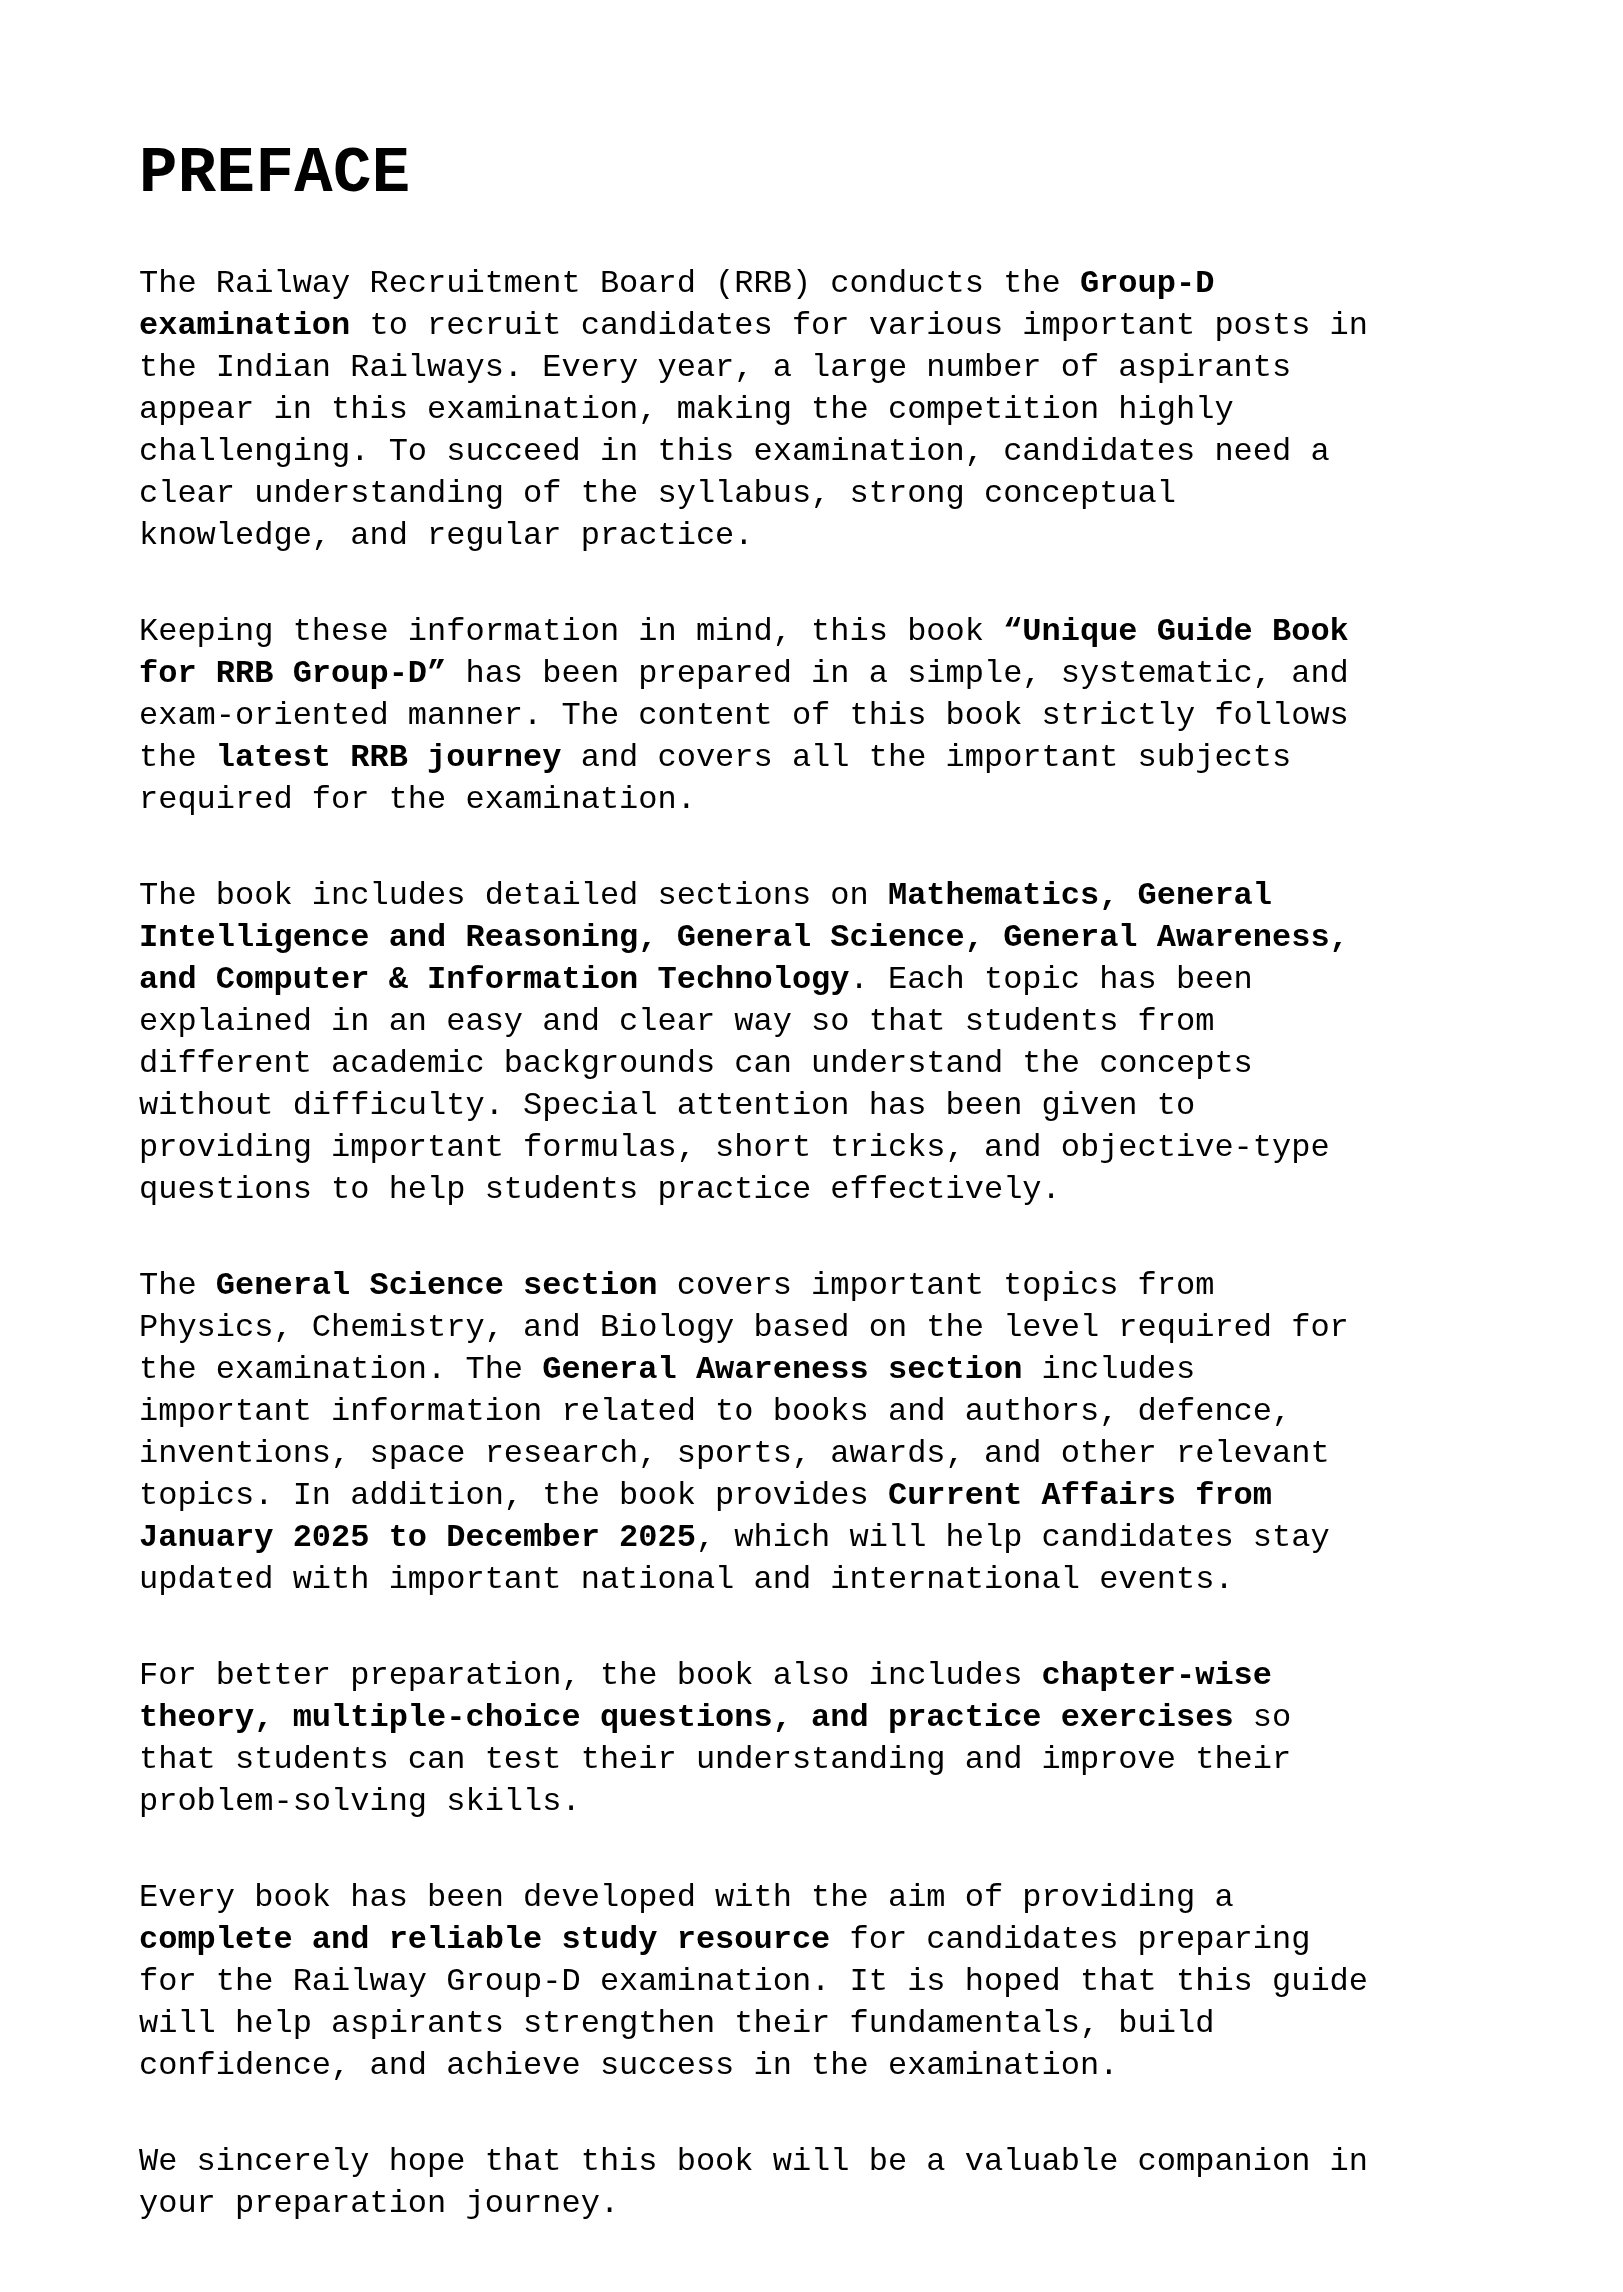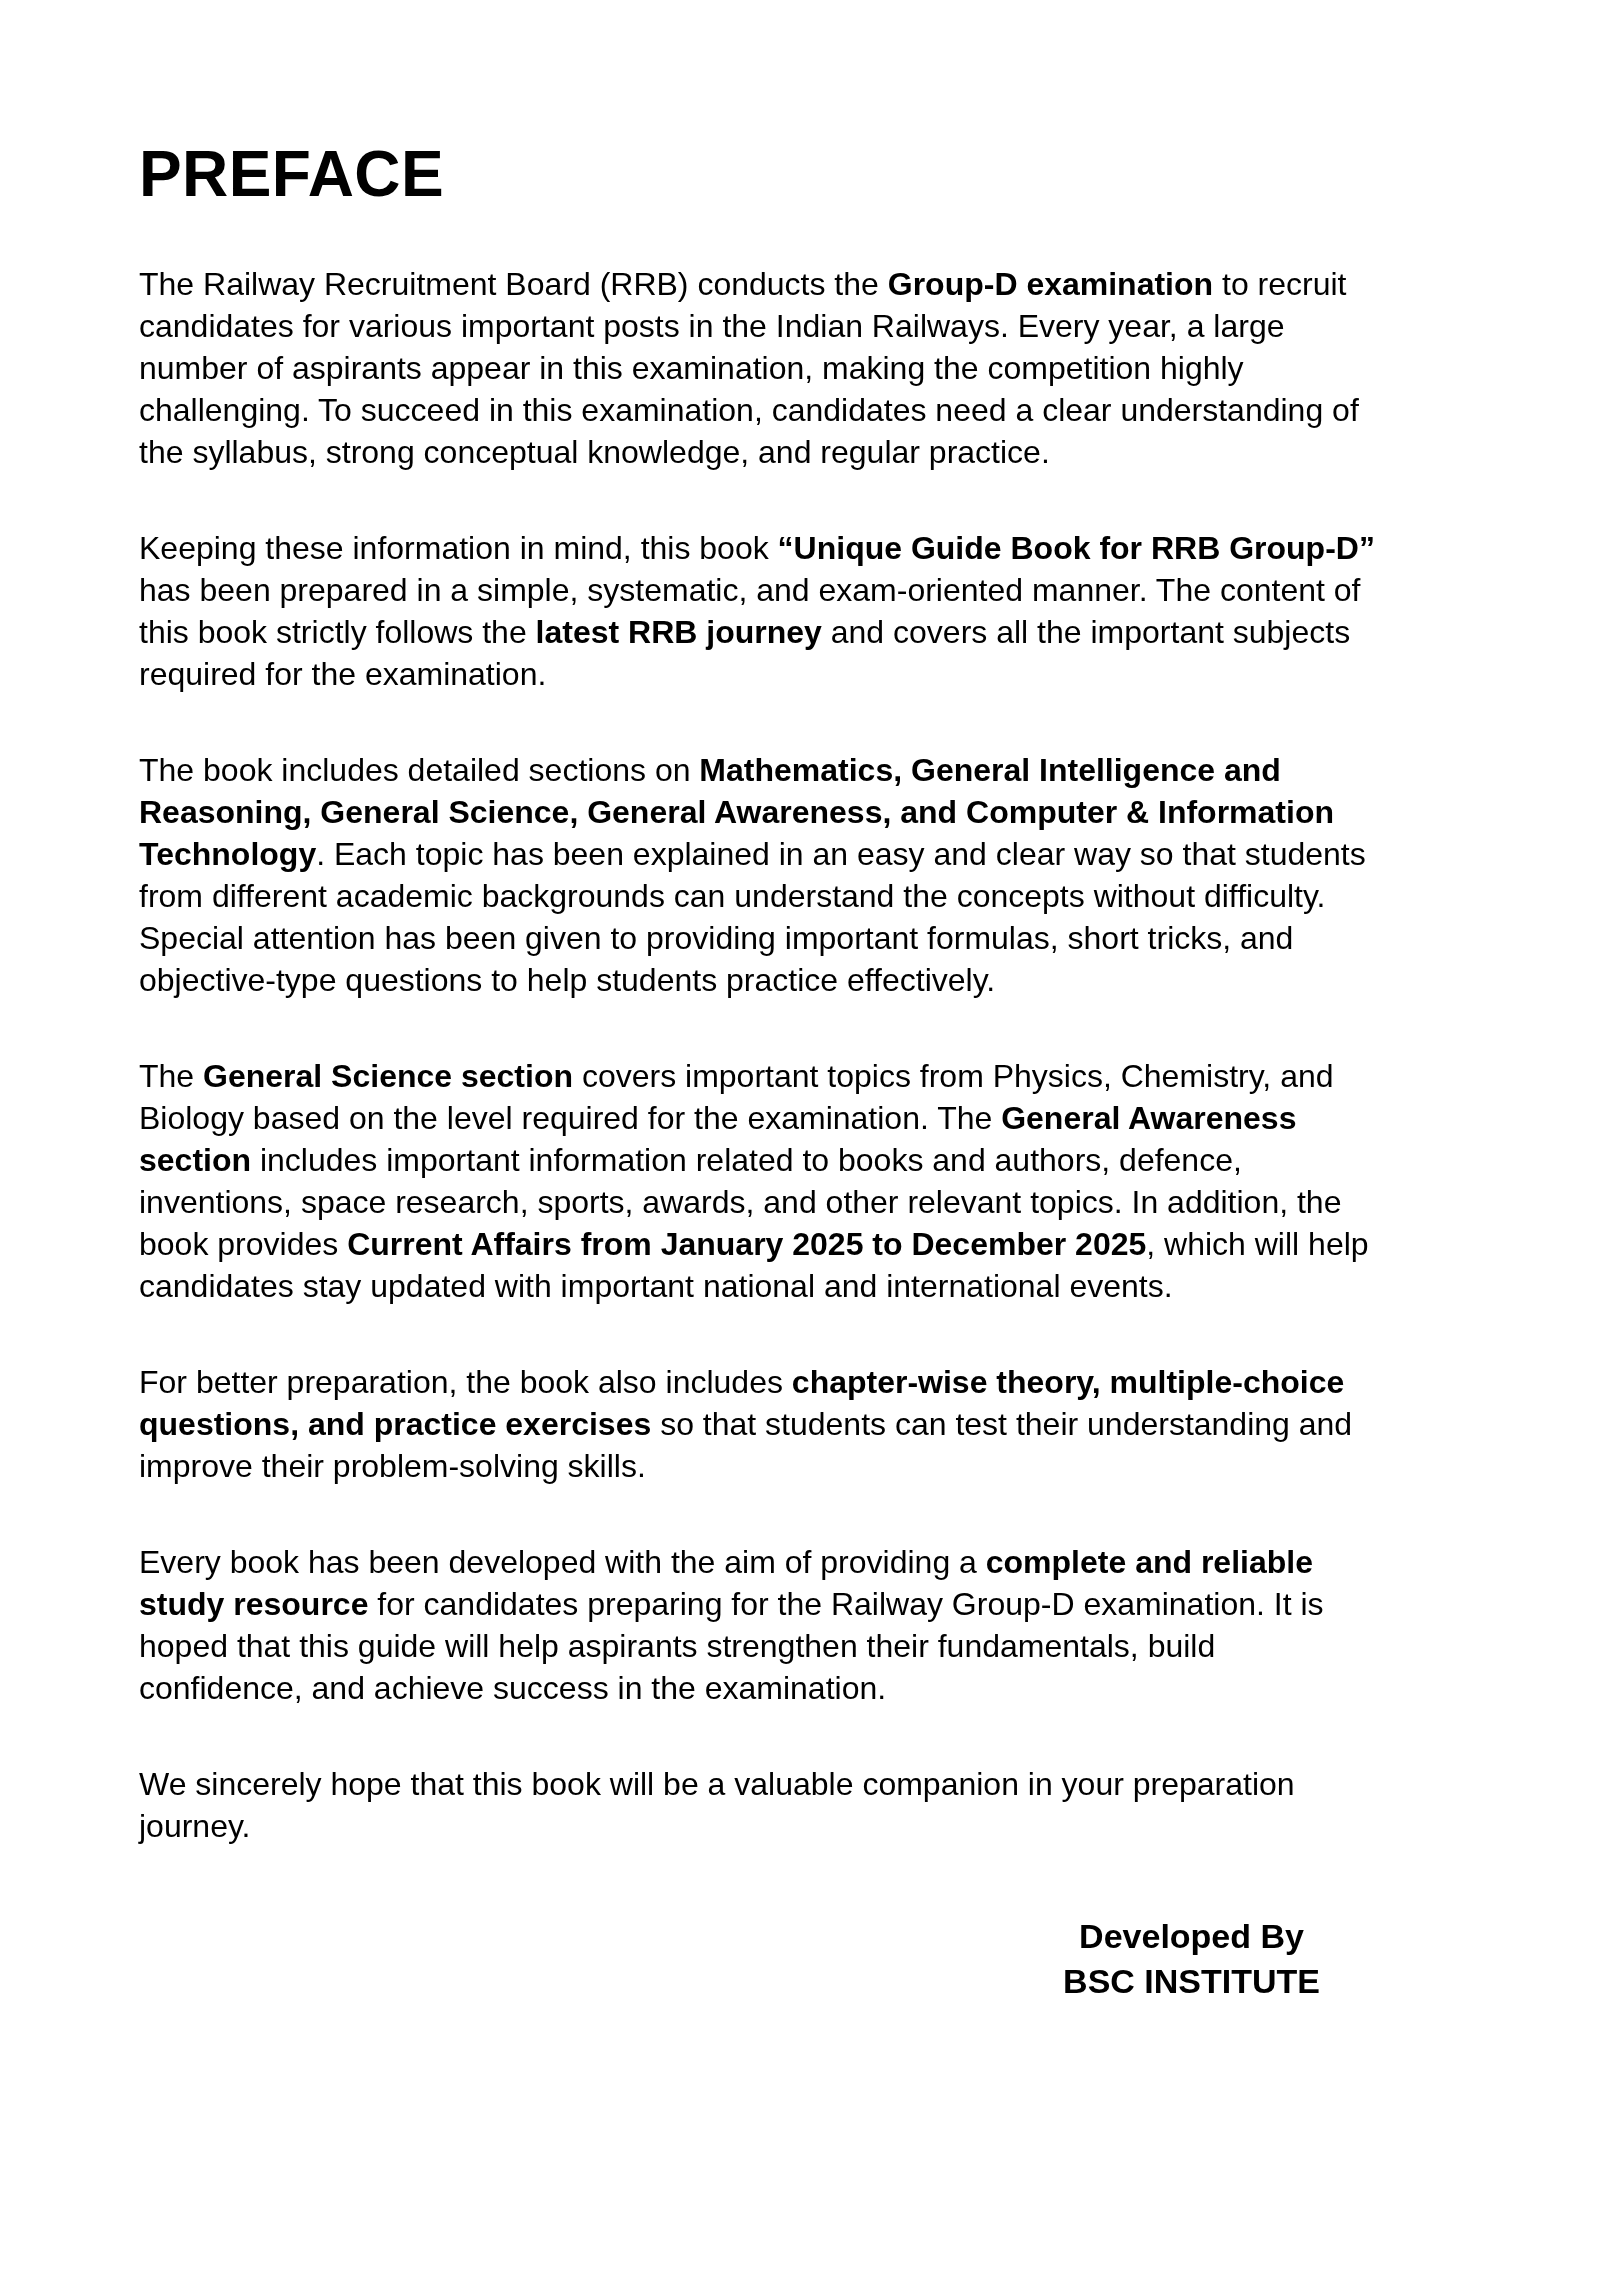--- a/index.html
+++ b/index.html
@@ -6,21 +6,21 @@
     margin: 0;
     padding: 0;
     background: #ffffff;
   }
   .page {
     position: relative;
     width: 1528px;
     height: 2293px;
     background: #ffffff;
     color: #000000;
-    font-family: Liberation Sans, sans-serif;
+    font-family: Liberation Mono, monospace;
     box-sizing: border-box;
     padding: 142px 142px 0 139px;
     overflow: hidden;
   }
   h1.doc-title {
     font-size: 64px;
     line-height: 1;
     font-weight: bold;
     margin: 0 0 57px 0;
     letter-spacing: 0.4px;

